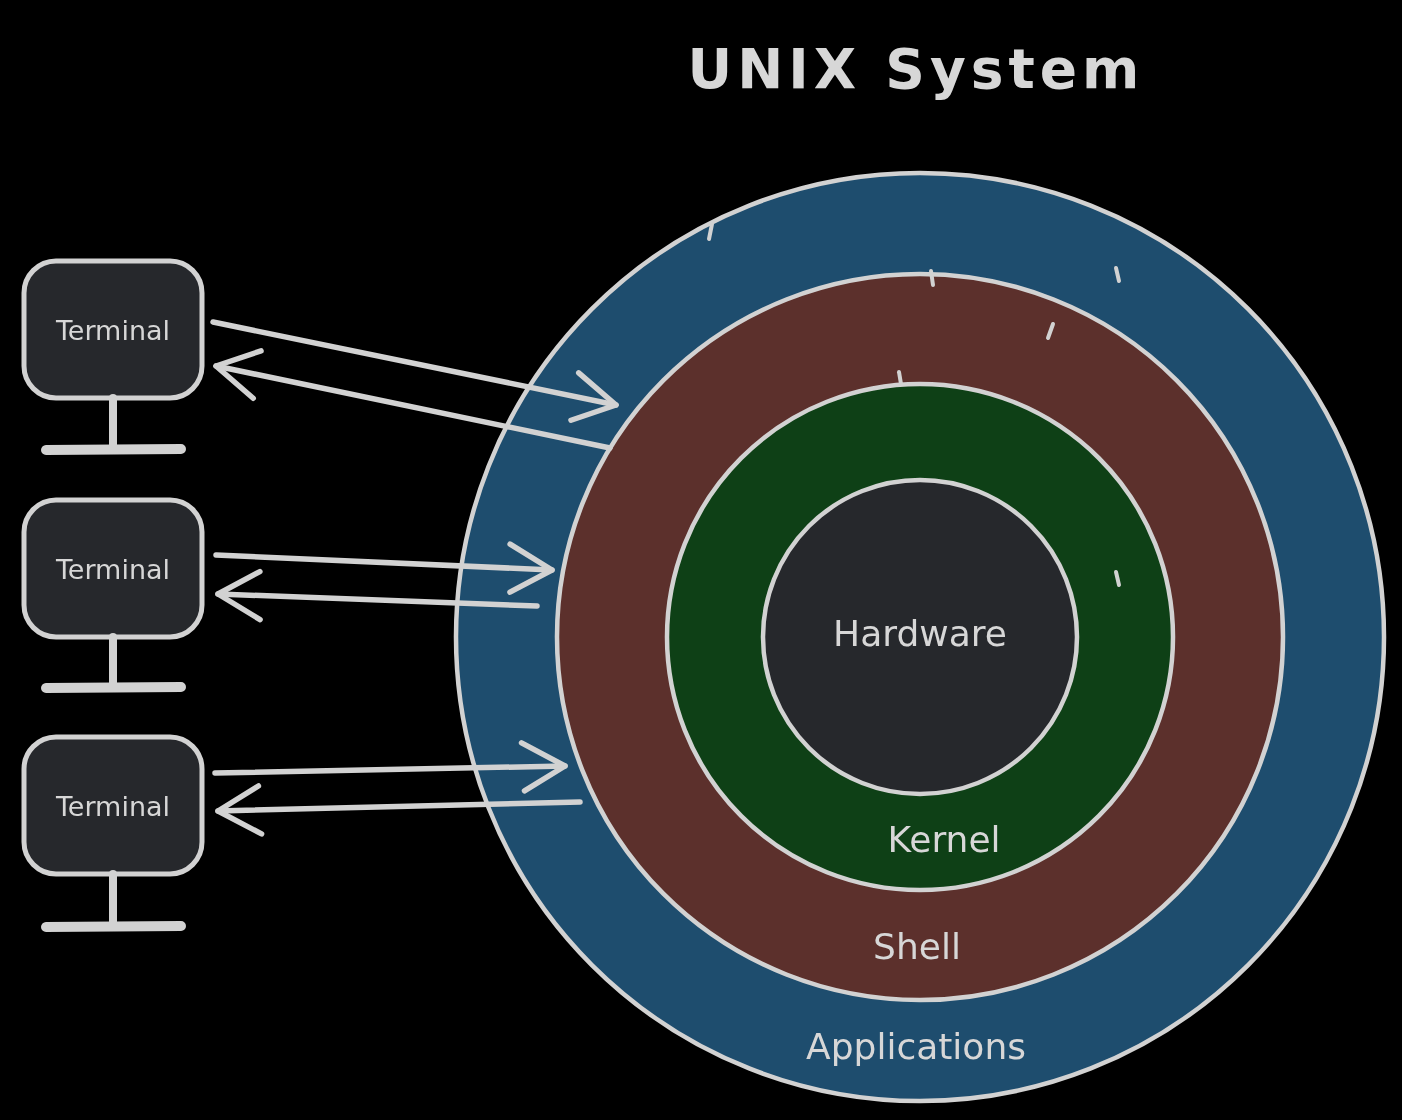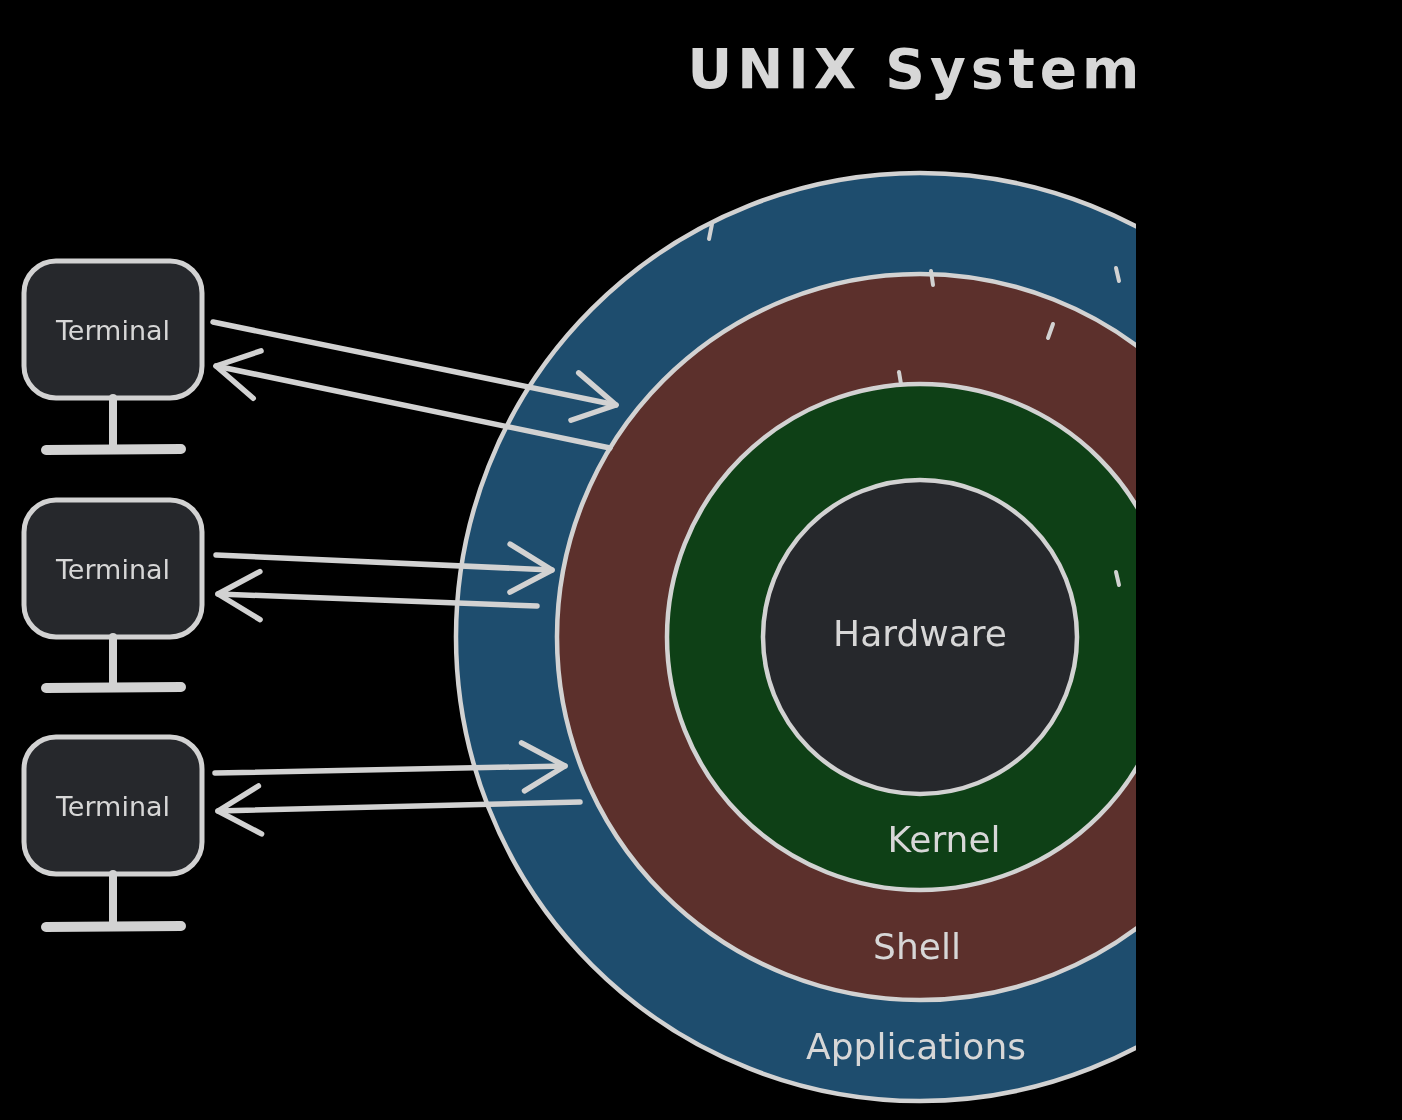--- a/index.html
+++ b/index.html
@@ -2,21 +2,21 @@
 <html style="--color-background: #000000; --color-stroke: #d2d2d2; --color-text: #d7d7d7; --color-applications: #1e4d6e; --color-shell: #5c302c; --color-kernel: #0e4016; --color-hardware: #26282c; --color-terminal: #26282c;"><head>
 <meta charset="utf-8">
 <style>
   html, body {
     margin: 0;
     padding: 0;
     background: var(--color-background, #000);
   }
   .canvas {
     position: relative;
-    width: 1136px;
+    width: 1402px;
     height: 1120px;
     background: var(--color-background, #000);
     overflow: hidden;
     font-family: "DejaVu Sans", sans-serif;
     text-align: center;
   }
   svg { display: block; }
   .ring {
     stroke: var(--color-stroke, #d2d2d2);
     stroke-width: 4.5;

